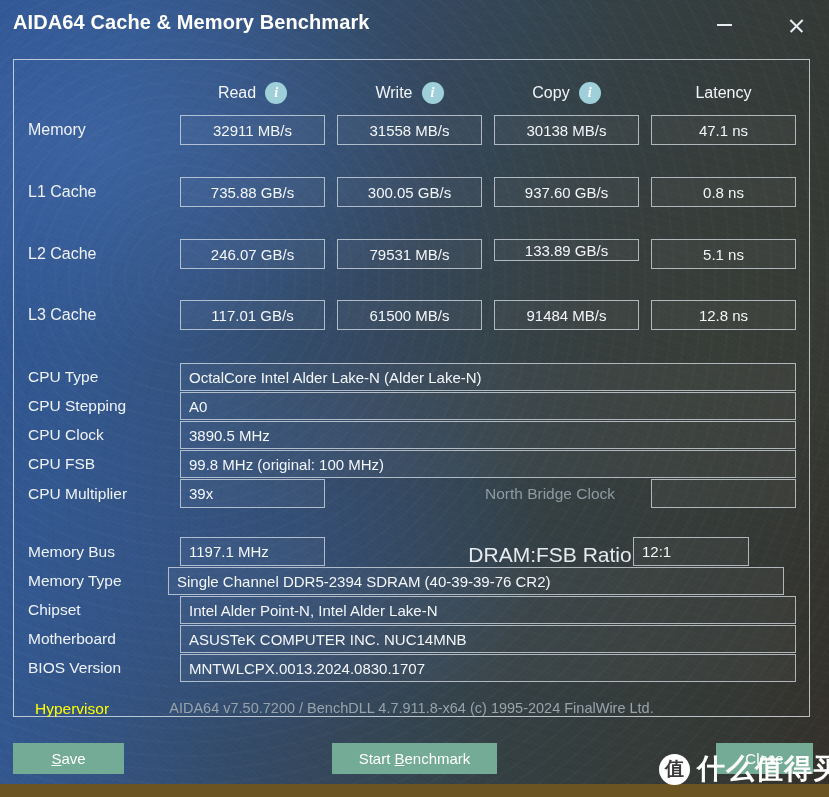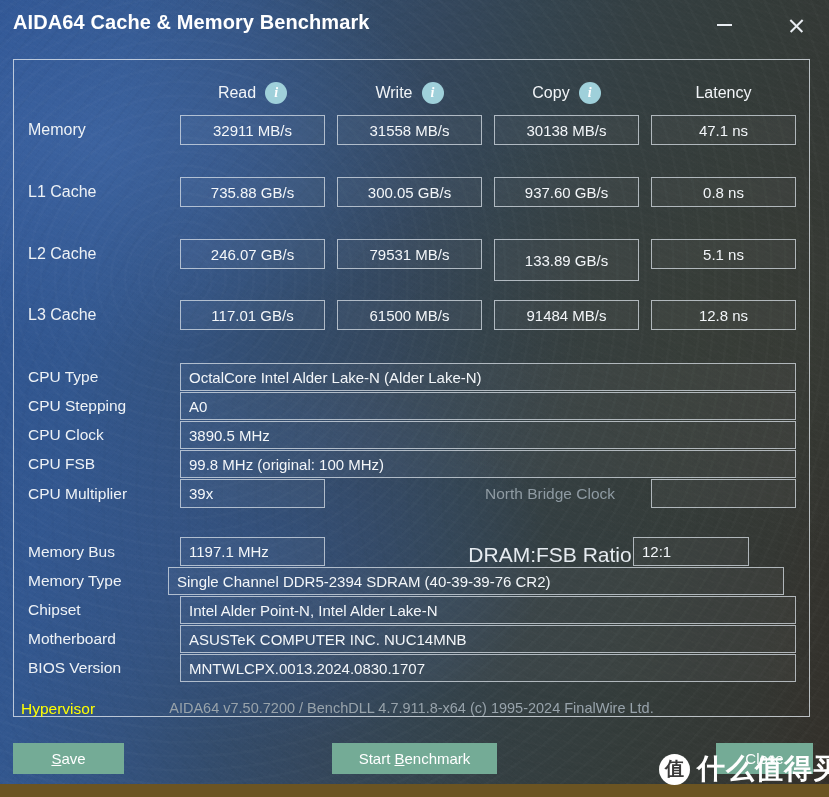--- a/index.html
+++ b/index.html
@@ -175,21 +175,21 @@
     color: #e6ebf0;
     font-size: 21px;
     z-index: 4;
     white-space: nowrap;
     text-align: center;
   }
 
   
   .hyper-label {
     position: absolute;
-    left: 21px; top: 700px;
+    left: 35px; top: 700px;
     font-size: 15.5px;
     color: #ffff00;
     z-index: 4;
     white-space: nowrap;
   }
   .version-text {
     position: absolute;
     left: 13px; top: 700px;
     width: 797px;
     text-align: center;
@@ -304,21 +304,21 @@
 
   <div class="rlabel big" style="left:28px; top:183px;">L1 Cache</div>
   <div class="vbox center" style="left:180px; top:177px; width:145px; height:30px;">735.88 GB/s</div>
   <div class="vbox center" style="left:337px; top:177px; width:145px; height:30px;">300.05 GB/s</div>
   <div class="vbox center" style="left:494px; top:177px; width:145px; height:30px;">937.60 GB/s</div>
   <div class="vbox center" style="left:651px; top:177px; width:145px; height:30px;">0.8 ns</div>
 
   <div class="rlabel big" style="left:28px; top:245px;">L2 Cache</div>
   <div class="vbox center" style="left:180px; top:239px; width:145px; height:30px;">246.07 GB/s</div>
   <div class="vbox center" style="left:337px; top:239px; width:145px; height:30px;">79531 MB/s</div>
-  <div class="vbox center" style="left:494px; top:239px; width:145px; height:42px;">133.89 GB/s</div>
+  <div class="vbox center" style="left:494px; top:239px; width:145px; height:22px;">133.89 GB/s</div>
   <div class="vbox center" style="left:651px; top:239px; width:145px; height:30px;">5.1 ns</div>
 
   <div class="rlabel big" style="left:28px; top:306px;">L3 Cache</div>
   <div class="vbox center" style="left:180px; top:300px; width:145px; height:30px;">117.01 GB/s</div>
   <div class="vbox center" style="left:337px; top:300px; width:145px; height:30px;">61500 MB/s</div>
   <div class="vbox center" style="left:494px; top:300px; width:145px; height:30px;">91484 MB/s</div>
   <div class="vbox center" style="left:651px; top:300px; width:145px; height:30px;">12.8 ns</div>
 
   <div class="rlabel" style="left:28px; top:368px;">CPU Type</div>
   <div class="vbox left" style="left:180px; top:363px; width:616px; height:28px;">OctalCore Intel Alder Lake-N  (Alder Lake-N)</div>

